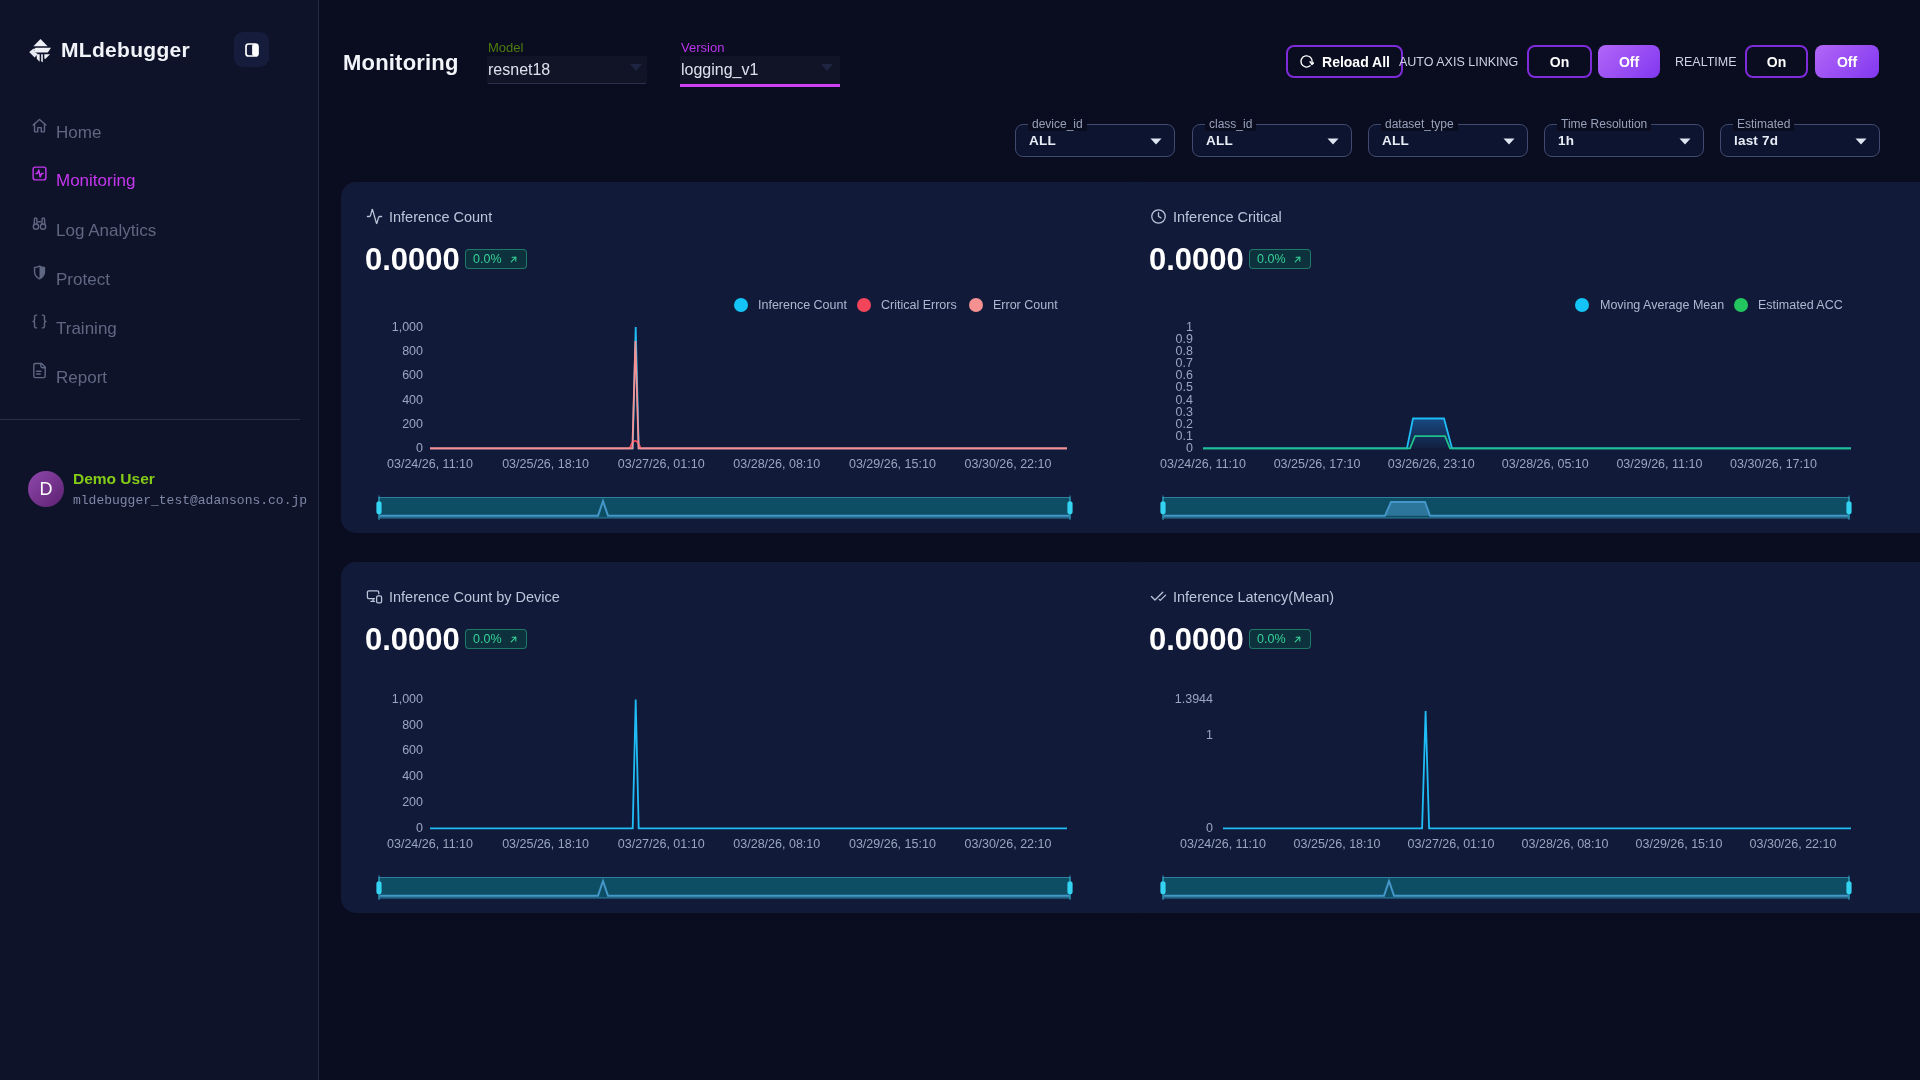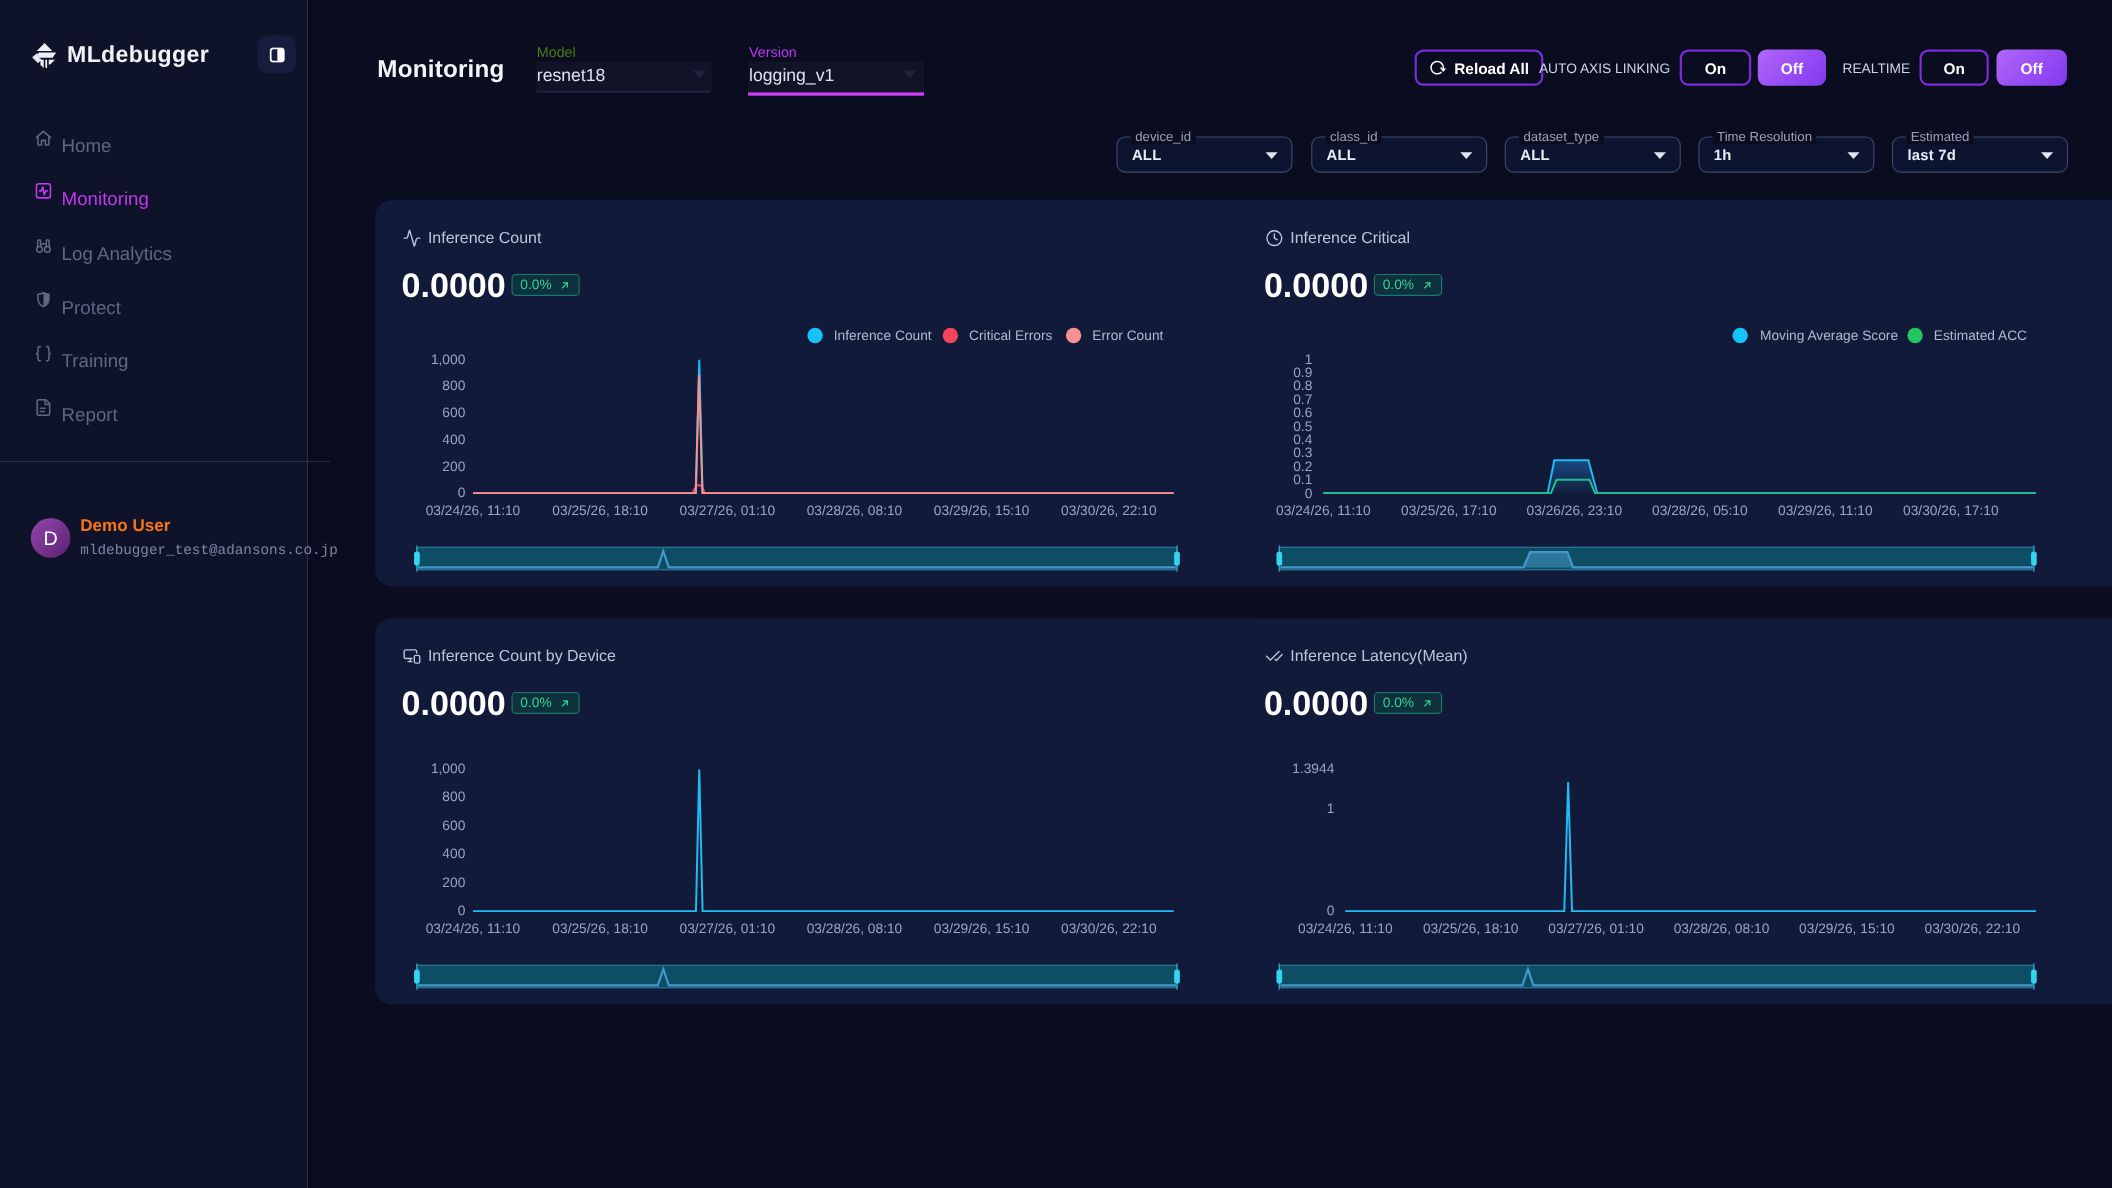--- a/index.html
+++ b/index.html
@@ -1,33 +1,33 @@
 <!DOCTYPE html>
 <html><head><meta charset="utf-8">
 <style>
 * { margin:0; padding:0; box-sizing:border-box; }
 html,body { width:1920px; height:1080px; background:#0a0d1f; overflow:hidden;
   font-family:"Liberation Sans", sans-serif; }
 
-#side { position:absolute; left:0; top:0; width:280px; height:1080px; background:#0f1329;
+#side { position:absolute; left:0; top:0; width:319px; height:1080px; background:#0f1329;
   border-right:1px solid rgba(121,134,173,0.22); }
 #logo { position:absolute; left:27px; top:37px; }
 #brand { position:absolute; left:61px; top:38px; font-size:21px; font-weight:bold; color:#f1f3f8; letter-spacing:0.3px; }
 #toggle { position:absolute; left:234px; top:32px; width:35px; height:35px; border-radius:9px;
   background:#161d3c; display:flex; align-items:center; justify-content:center; }
 .nav { position:absolute; left:31px; height:24px; display:flex; align-items:center; gap:14px;
   color:#5f6782; font-size:17px; }
 .nav span { margin-left:-6px;margin-top:16px; }
 .nav svg { flex:0 0 auto; }
 .nav.active { color:#c537f0; }
 #sdiv { position:absolute; left:0; top:419px; width:300px; height:1px; background:rgba(121,134,173,0.25); }
 #avatar { position:absolute; left:28px; top:471px; width:36px; height:36px; border-radius:50%;
   background:linear-gradient(135deg,#9148ad,#5b2170); color:#fff; font-size:18px;
   display:flex; align-items:center; justify-content:center; }
-#uname { position:absolute; left:73px; top:470px; font-size:15.5px; font-weight:bold; color:#f97316; }
+#uname { position:absolute; left:73px; top:470px; font-size:15.5px; font-weight:bold; color:#84cc16; }
 #umail { position:absolute; left:73px; top:493px; font-size:13px; color:#7d87a6;font-family:Liberation Mono, monospace; }
 
 #h-title { position:absolute; left:343px; top:50px; font-size:22px; font-weight:bold; color:#f2f4fa; letter-spacing:0.2px; }
 .sel-label { position:absolute; font-size:13px; color:#4d7c0f; }
 .sel-val { position:absolute; font-size:16px; color:#dde2ee; }
 .sel-bg { position:absolute; background:rgba(148,163,184,0.05); }
 .sel-caret { position:absolute; width:0; height:0; border-left:6px solid transparent;
   border-right:6px solid transparent; border-top:7px solid #1d2542; }
 #m-line { position:absolute; left:488px; top:83px; width:158px; height:1px; background:#2a3150; }
 #v-line { position:absolute; left:680px; top:84px; width:160px; height:3px; background:#cf3ff5; }
@@ -251,21 +251,21 @@
   <div class="num">0.0000</div>
   <div class="badge">
       <span>0.0%</span>
       <svg width="11" height="11" viewBox="0 0 24 24" fill="none" stroke="#34d399" stroke-width="2.4" stroke-linecap="round" stroke-linejoin="round">
         <path d="M7 17 17 7"></path>
         <path d="M9 7h8v8"></path>
       </svg>
     </div>
   <div class="lg">
       <span class="dot" style="left:450px;background:#14c4f7"></span>
-      <span class="lgt" style="left:475px">Moving Average Score</span>
+      <span class="lgt" style="left:475px">Moving Average Mean</span>
       <span class="dot" style="left:609px;background:#22c55e"></span>
       <span class="lgt" style="left:633px">Estimated ACC</span>
     </div>
   <svg class="chart" width="754" height="351" viewBox="0 0 754 351">
       <text x="68" y="144.6" text-anchor="end" font-size="12.5" fill="#9aa5bf" font-weight="normal" font-family="Liberation Sans, sans-serif" dominant-baseline="central">1</text>
       <text x="68" y="156.76999999999998" text-anchor="end" font-size="12.5" fill="#9aa5bf" font-weight="normal" font-family="Liberation Sans, sans-serif" dominant-baseline="central">0.9</text>
       <text x="68" y="168.94" text-anchor="end" font-size="12.5" fill="#9aa5bf" font-weight="normal" font-family="Liberation Sans, sans-serif" dominant-baseline="central">0.8</text>
       <text x="68" y="181.10999999999999" text-anchor="end" font-size="12.5" fill="#9aa5bf" font-weight="normal" font-family="Liberation Sans, sans-serif" dominant-baseline="central">0.7</text>
       <text x="68" y="193.28" text-anchor="end" font-size="12.5" fill="#9aa5bf" font-weight="normal" font-family="Liberation Sans, sans-serif" dominant-baseline="central">0.6</text>
       <text x="68" y="205.45" text-anchor="end" font-size="12.5" fill="#9aa5bf" font-weight="normal" font-family="Liberation Sans, sans-serif" dominant-baseline="central">0.5</text>

